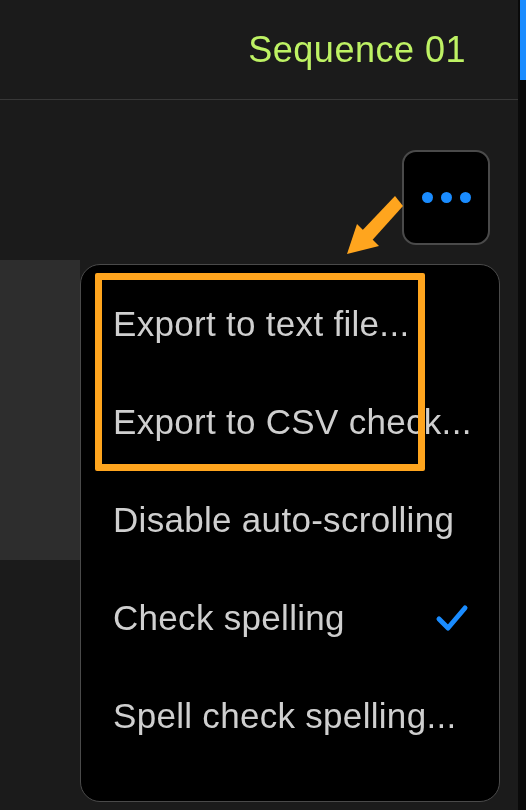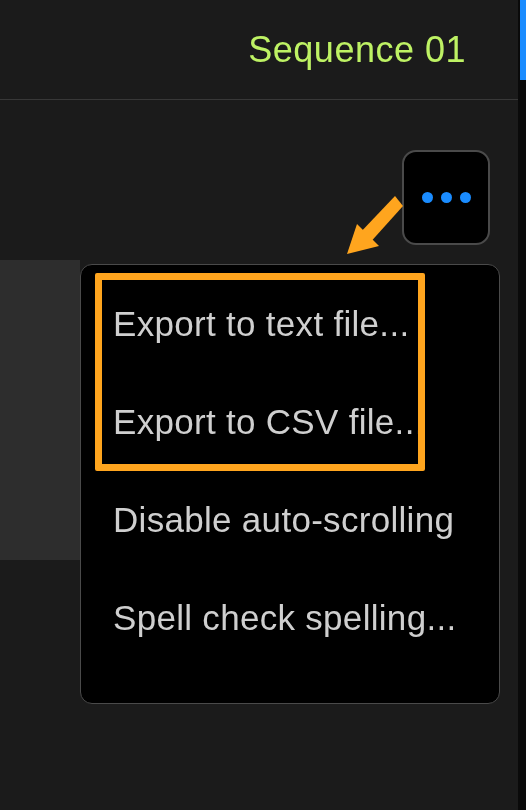--- a/index.html
+++ b/index.html
@@ -66,21 +66,21 @@
   .arrow {
     position: absolute;
     top: 190px;
     left: 335px;
     pointer-events: none;
   }
   .menu {
     position: absolute;
     top: 264px; left: 80px;
     width: 420px;
-    border-radius: 12px;
+    border-radius: 20px;
     border: 1px solid #4a4a4a;
     background: #000000;
     padding: 10px 0 36px 0;
   }
   .highlight-box {
     position: absolute;
     top: 8px; left: 14px;
     width: 330px; height: 198px;
     border: 7px solid #ffa51e;
     pointer-events: none;
@@ -131,21 +131,27 @@
   <polygon points="12,64 44,56 22,34" fill="#ffa51e"></polygon>
 </svg>
 
 <div class="menu">
   <div class="highlight-box"></div>
 
   <div class="menu-item">
     <span class="menu-item-label">Export to text file...</span>
   </div>
   <div class="menu-item">
-    <span class="menu-item-label">Export to CSV file...</span>
+    <span class="menu-item-label">Export to CSV check...</span>
   </div>
   <div class="menu-item">
     <span class="menu-item-label">Disable auto-scrolling</span>
+  </div>
+  <div class="menu-item">
+    <span class="menu-item-label">Check spelling</span>
+    <svg class="checkmark" viewBox="0 0 34 34">
+      <path d="M4 18 L13 27 L30 7" stroke="#1a8cff" stroke-width="5" fill="none" stroke-linecap="round" stroke-linejoin="round"></path>
+    </svg>
   </div>
   <div class="menu-item">
     <span class="menu-item-label">Spell check spelling...</span>
   </div>
 </div>
 
 </body></html>

